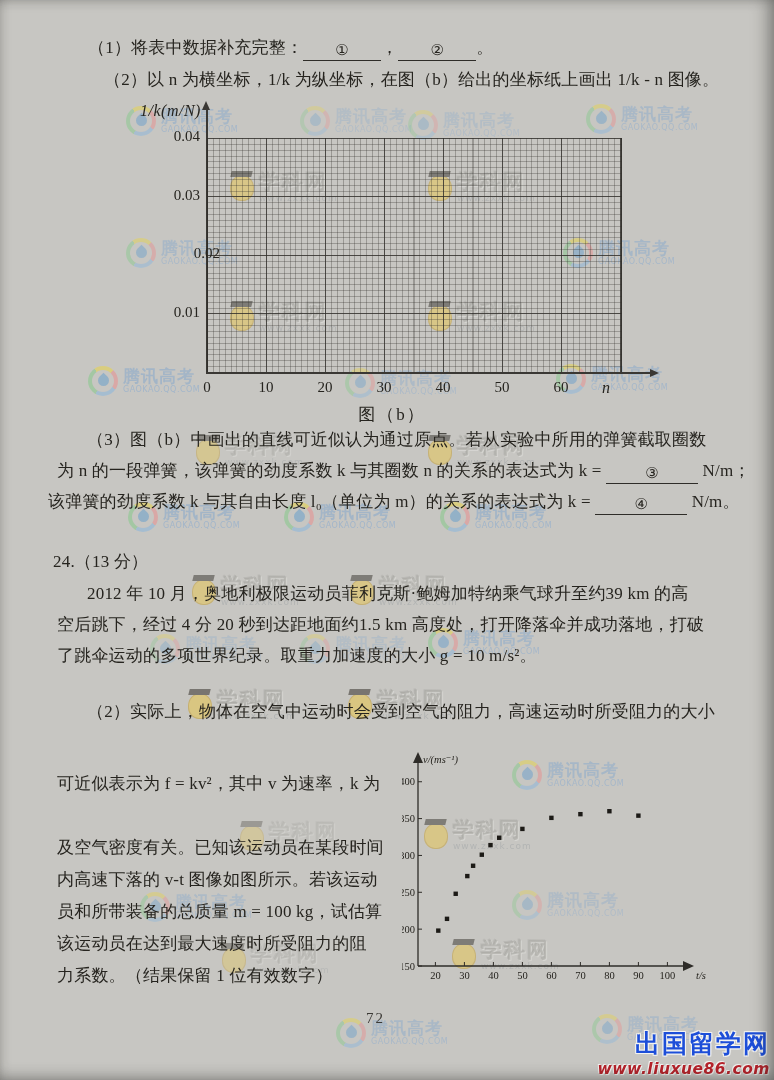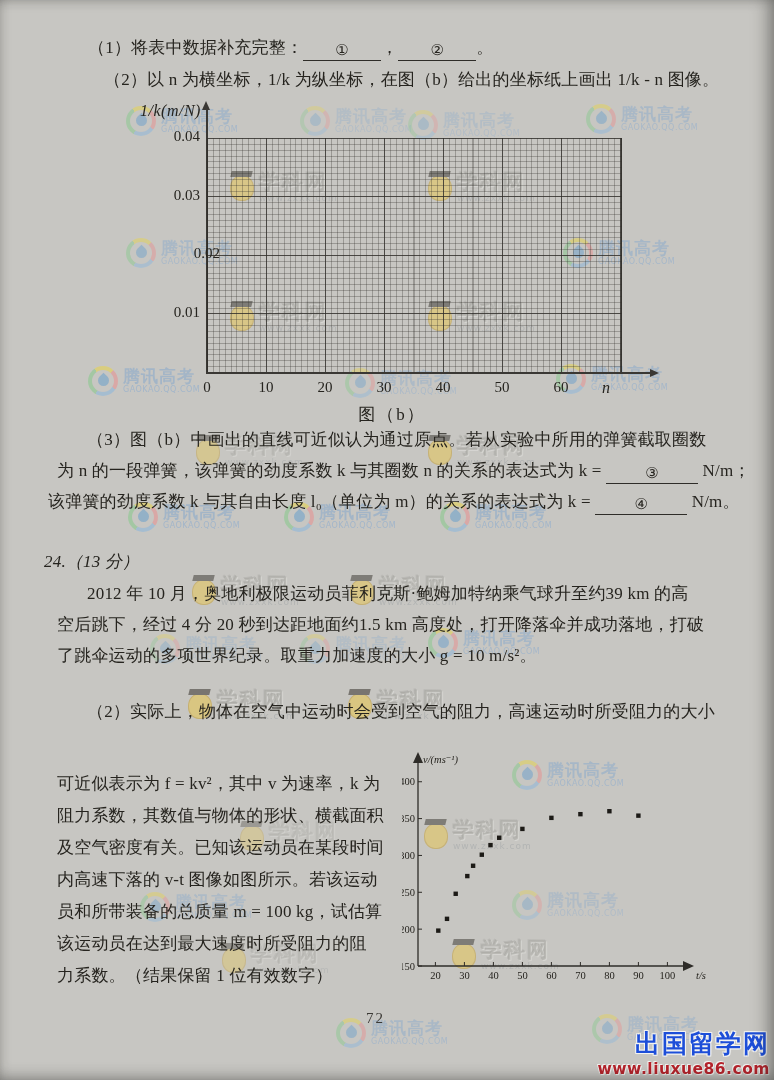--- a/index.html
+++ b/index.html
@@ -43,21 +43,21 @@
   .gb-n{position:absolute;left:462px;top:279px;font-size:16px;font-style:italic;}
   .gb-caption{position:absolute;left:252px;top:303px;transform:translateX(-50%);font-size:17px;letter-spacing:2px;}
   
   .vtchart{position:absolute;left:402px;top:750px;z-index:2;}
   
   .pagenum{position:absolute;left:366px;top:1010px;font-size:15px;letter-spacing:2px;color:#3c3a36;z-index:2;}
   .brand{position:absolute;right:4px;bottom:2px;text-align:right;z-index:4;font-family:"DejaVu Sans","Liberation Sans",sans-serif;}
   .brand-main{font-size:25px;font-weight:bold;color:#1d4ed8;letter-spacing:2px;
     text-shadow:0 0 2px #fff,1px 1px 0 #efefec,-1px -1px 0 #efefec,1px -1px 0 #efefec,-1px 1px 0 #efefec;}
   .brand-sub{font-size:15.5px;font-weight:bold;color:#b5232b;letter-spacing:.5px;
-    text-shadow:0 0 2px #fff,1px 1px 0 #efefec,-1px -1px 0 #efefec;}
+    text-shadow:0 0 2px #fff,1px 1px 0 #efefec,-1px -1px 0 #efefec;font-style:italic;}
   
   .wm{position:absolute;display:flex;align-items:center;gap:5px;z-index:1;pointer-events:none;}
   .tx-ring{width:30px;height:30px;border-radius:50%;position:relative;flex:0 0 auto;
     background:conic-gradient(from 210deg,#86c98b 0 32%,#e8d44a 32% 54%,#e89090 54% 76%,#8ab6dd 76% 100%);}
   .tx-ring::before{content:"";position:absolute;inset:4px;background:#c7c6c2;border-radius:50%;}
   .tx-drop{position:absolute;left:10px;top:9px;width:11px;height:11px;background:#6aa0cc;border-radius:0 50% 50% 50%;transform:rotate(45deg);}
   .tx-name{display:block;font-family:"DejaVu Sans","Liberation Sans",sans-serif;font-weight:bold;font-size:17px;line-height:1.05;color:rgba(122,162,204,.85);letter-spacing:1px;}
   .tx-sub{display:block;font-family:"DejaVu Sans","Liberation Sans",sans-serif;font-size:8px;color:rgba(125,165,210,.9);letter-spacing:.5px;}
   .zx-fig{width:22px;height:24px;border-radius:50% 50% 45% 45%;background:#e9c64d;border:1.5px solid #c59e2e;position:relative;flex:0 0 auto;}
   .zx-cap{position:absolute;top:-5px;left:0px;width:21px;height:6px;background:#38342e;transform:skewX(-14deg);}
@@ -412,28 +412,27 @@
     <span>为 n 的一段弹簧，该弹簧的劲度系数 k 与其圈数 n 的关系的表达式为 k =</span>
     <span class="blank b90"><span>③</span></span>
     <span>N/m；</span>
   </div>
   <div class="txt" style="left:48px;top:486px;">
     <span>该弹簧的劲度系数 k 与其自由长度 l₀（单位为 m）的关系的表达式为 k =</span>
     <span class="blank b90"><span>④</span></span>
     <span>N/m。</span>
   </div>
 
-  <div class="txt" style="left:44px;top:546px;font-style:italic;">24.（13 分）</div>
+  <div class="txt" style="left:53px;top:546px;">24.（13 分）</div>
   <div class="txt indent" style="left:57px;top:578px;">2012 年 10 月，奥地利极限运动员菲利克斯·鲍姆加特纳乘气球升至约39 km 的高</div>
   <div class="txt" style="left:57px;top:609px;">空后跳下，经过 4 分 20 秒到达距地面约1.5 km 高度处，打开降落伞并成功落地，打破</div>
   <div class="txt" style="left:57px;top:640px;">了跳伞运动的多项世界纪录。取重力加速度的大小 g = 10 m/s²。</div>
   <div class="txt indent" style="left:57px;top:696px;">（2）实际上，物体在空气中运动时会受到空气的阻力，高速运动时所受阻力的大小</div>
 
   <div class="txt" style="left:57px;top:768px;">可近似表示为 f = kv²，其中 v 为速率，k 为</div>
-  <div class="txt" style="left:57px;top:800px;">阻力系数，其数值与物体的形状、横截面积</div>
   <div class="txt" style="left:57px;top:832px;">及空气密度有关。已知该运动员在某段时间</div>
   <div class="txt" style="left:57px;top:864px;">内高速下落的 v-t 图像如图所示。若该运动</div>
   <div class="txt" style="left:57px;top:896px;text-align:center;">员和所带装备的总质量 m = 100 kg，试估算</div>
   <div class="txt" style="left:57px;top:928px;">该运动员在达到最大速度时所受阻力的阻</div>
   <div class="txt" style="left:57px;top:960px;">力系数。（结果保留 1 位有效数字）</div>
 
   <div class="vtchart">
     <svg id="vt-svg" width="320" height="255" viewBox="0 0 320 255">
         <line x1="16" y1="216" x2="16" y2="10" stroke="#2e2c28" stroke-width="1.3"></line>
         <line x1="16" y1="216" x2="288" y2="216" stroke="#2e2c28" stroke-width="1.3"></line>

